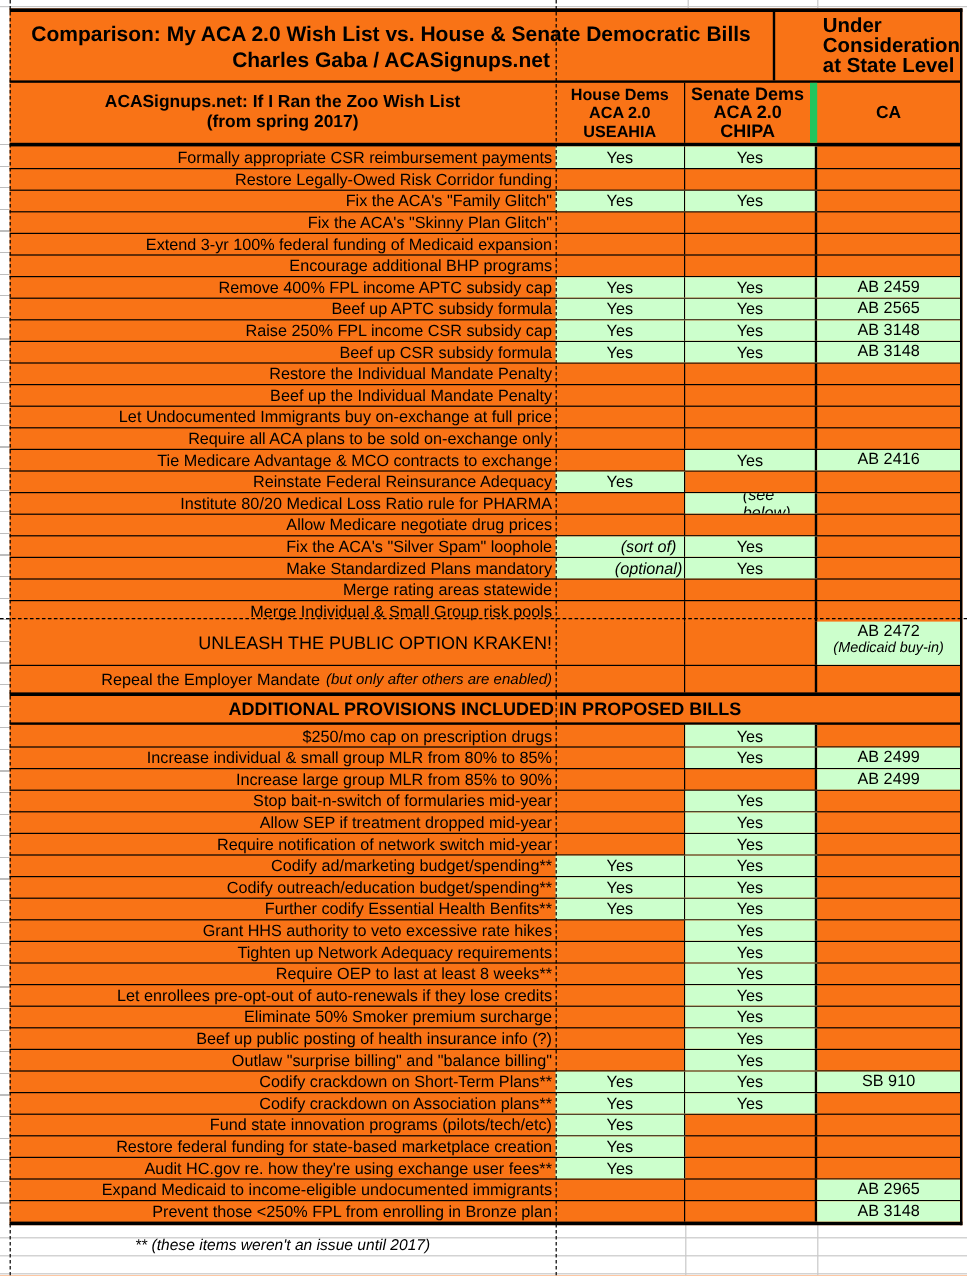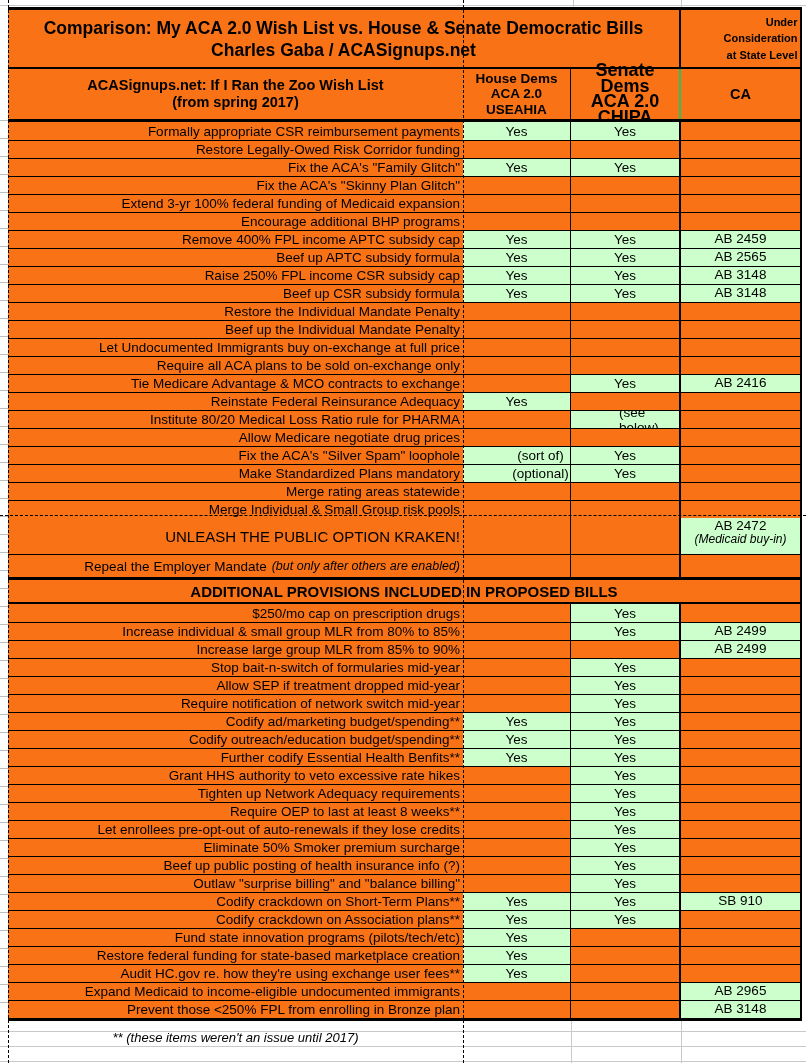--- a/index.html
+++ b/index.html
@@ -17,41 +17,41 @@
   
   .sheet-table{
     position:absolute;left:8px;top:7px;width:792px;z-index:1;
     border-top:3px solid #000;border-right:2px solid #000;border-bottom:3px solid #000;
     background:#f97316;box-sizing:content-box;
   }
   .title-row{display:flex;height:59px;box-sizing:border-box;border-bottom:2px solid #000;}
   .title-main{width:673px;box-sizing:border-box;border-right:2px solid #000;
     display:flex;flex-direction:column;justify-content:center;text-align:center;
     font-weight:bold;font-size:17.5px;line-height:22px;}
-  .title-corner{flex:1;display:flex;align-items:center;justify-content:center;text-align:right;
-    font-weight:bold;font-size:11px;line-height:16.5px;white-space:pre-line;padding-left:40px;}
+  .title-corner{flex:1;display:flex;align-items:center;justify-content:center;text-align:left;
+    font-weight:bold;font-size:17px;line-height:16.5px;white-space:pre-line;padding-left:40px;}
   .header-row{display:flex;height:53px;box-sizing:border-box;border-bottom:3px solid #000;}
   .header-row .hcell{display:flex;align-items:center;justify-content:center;text-align:center;
     font-weight:bold;white-space:pre-line;box-sizing:border-box;height:100%;}
   .h-wish{width:455px;font-size:14.5px;line-height:17px;}
   .h-house{width:108px;border-right:1px solid #000;font-size:13.5px;line-height:15.5px;}
-  .h-senate{width:110px;border-right:2px solid #22c55e;font-size:18px;line-height:15.5px;}
+  .h-senate{width:110px;border-right:6px solid #22c55e;font-size:15px;line-height:15.5px;}
   .h-ca{flex:1;font-size:14.5px;}
   
   .row{display:flex;height:18px;box-sizing:border-box;border-top:1px solid #000;}
   .row.no-border-top{border-top:none;}
   .row.tall{height:36px;}
   .row.repeal{height:23px;}
   .cell{box-sizing:border-box;height:100%;display:flex;align-items:center;overflow:hidden;}
   .c-label{width:455px;justify-content:flex-end;text-align:center;padding-right:3px;font-size:13.5px;white-space:nowrap;}
   .c-house{width:108px;border-right:1px solid #000;justify-content:center;font-size:13.5px;}
   .c-senate{width:110px;border-right:2px solid #000;justify-content:center;font-size:13.5px;}
   .c-ca{flex:1;font-size:13.5px;flex-direction:column;line-height:15px;}
   .green{background:#ccffcc;}
-  .ital{padding-left:48px;}
+  .ital{font-style:italic;padding-left:48px;}
   .tall .c-label{font-size:15px;}
   .label-note{font-style:italic;font-size:12.5px;margin-left:5px;white-space:nowrap;}
   .ca-sub{font-style:italic;font-size:12px;line-height:13px;}
   .section-row{display:flex;align-items:center;justify-content:center;height:27px;box-sizing:border-box;
     border-top:3px solid #000;border-bottom:2px solid #000;font-weight:bold;font-size:15px;text-align:center;}
   .footnote{position:absolute;left:8px;top:1030px;width:455px;text-align:center;
     font-style:italic;font-size:13px;z-index:2;}
 </style>
 </head>
 <body>

